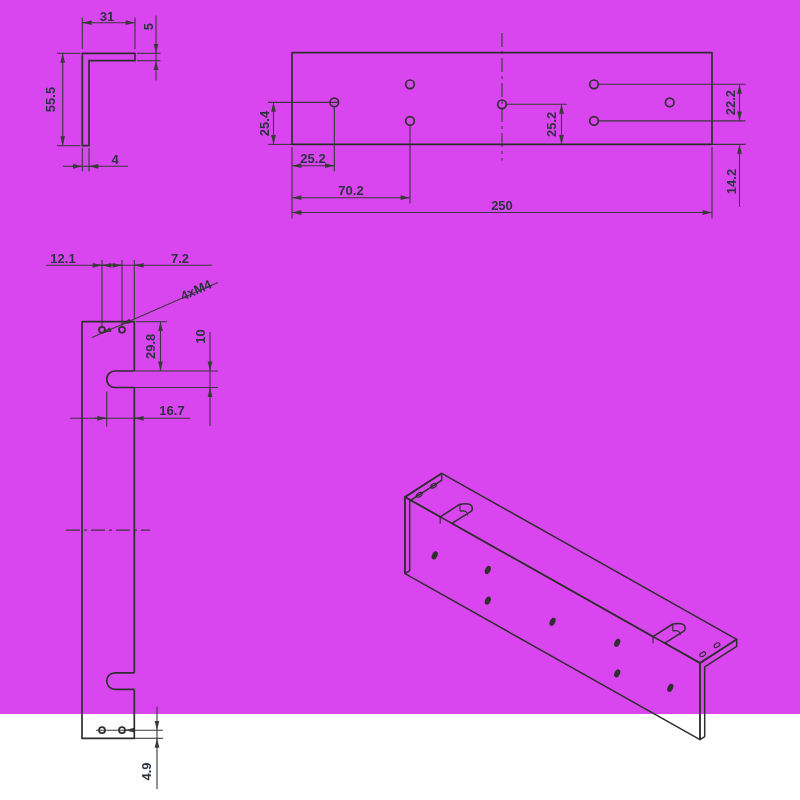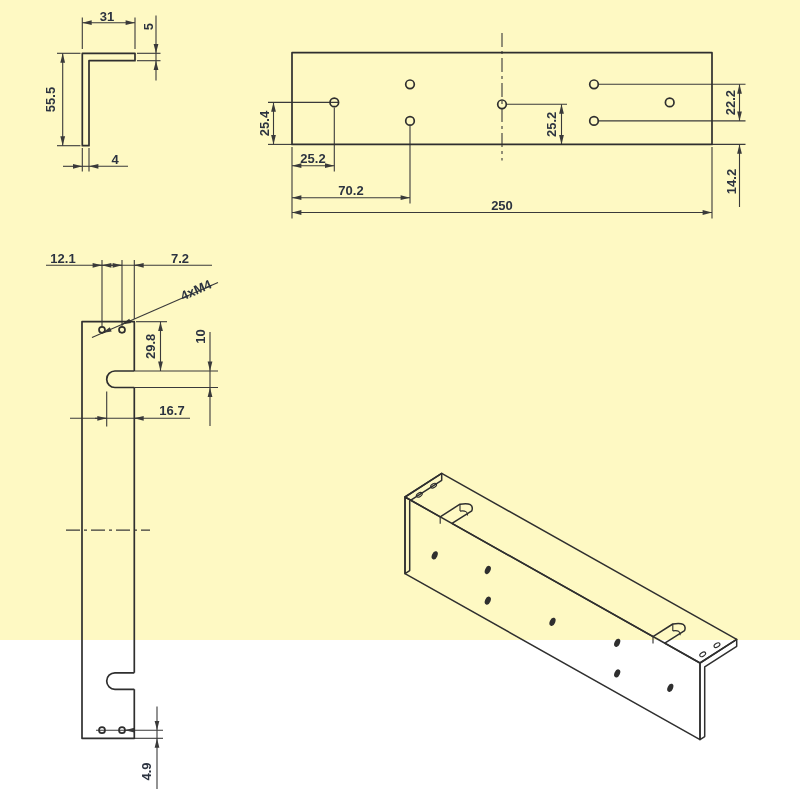--- a/index.html
+++ b/index.html
@@ -1,16 +1,16 @@
 <!DOCTYPE html>
 <html><head>
 <meta charset="utf-8">
 <style>
   html,body{margin:0;padding:0;background:#ffffff;width:800px;height:800px;overflow:hidden;}
-  .stage{width:800px;height:640px;background:#fef9c3;}
+  .stage{width:800px;height:714px;background:#d946ef;}
   svg{display:block;}
   text{font-family:"Liberation Sans","DejaVu Sans",sans-serif;font-size:13px;font-weight:700;stroke:none;}
   .cl{stroke-dasharray:14 4 3 4;}
   .thin{stroke-width:1.1;}
 </style>
 </head>
 <body>
 
 <div class="stage">
 <svg width="800" height="800" viewBox="0 0 800 800">

